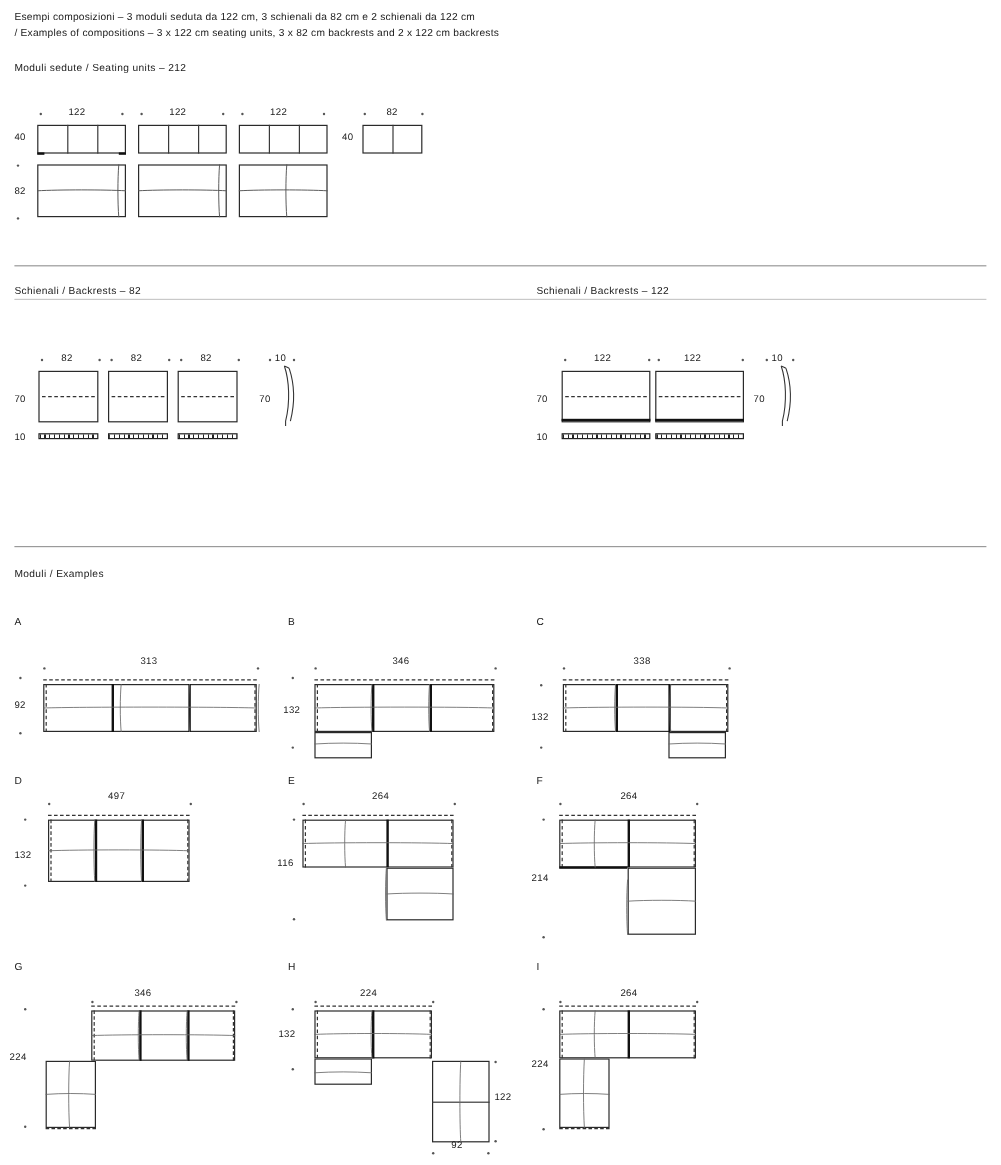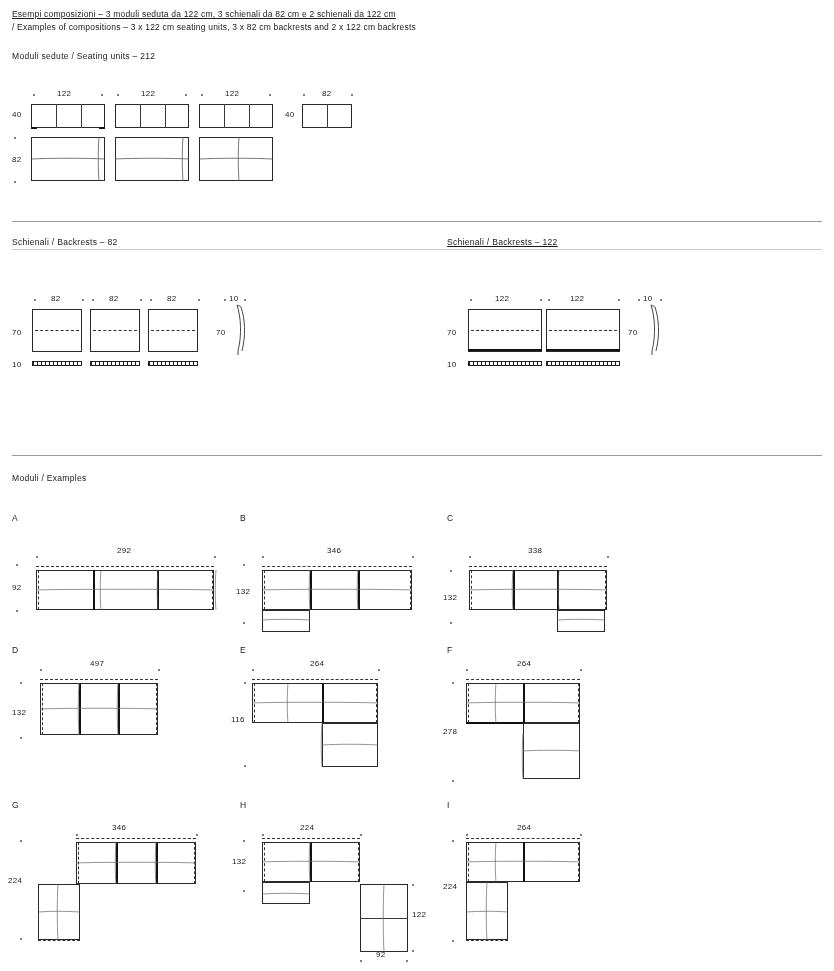--- a/index.html
+++ b/index.html
@@ -26,21 +26,21 @@
   .heavyv{position:absolute;border-left:2px solid #111;}
   .dot{position:absolute;width:2px;height:2px;background:#555;border-radius:50%;}
   .hatch{position:absolute;box-sizing:border-box;border:1px solid #222;
     background:repeating-linear-gradient(90deg,#222 0 1px,#fff 1px 4px);}
   svg{display:block;overflow:visible;}
   .cush{position:absolute;}
 </style>
 </head>
 <body>
 
-<div class="abs hdr" style="left:12px;top:8px;width:700px;text-decoration:underline;">Esempi composizioni – 3 moduli seduta da 122 cm, 3 schienali da 82 cm e 2 schienali da 122 cm</div>
+<div class="abs hdr" style="left:12px;top:8px;width:700px;">Esempi composizioni – 3 moduli seduta da 122 cm, 3 schienali da 82 cm e 2 schienali da 122 cm</div>
 <div class="abs hdr" style="left:12px;top:21px;width:700px;">/ Examples of compositions – 3 x 122 cm seating units, 3 x 82 cm backrests and 2 x 122 cm backrests</div>
 
 <div class="abs sect" style="left:12px;top:51px;">Moduli sedute / Seating units – 212</div>
 
 <div class="abs">
 
   <div class="dot" style="left:33px;top:94px;"></div>
   <div class="dot" style="left:101px;top:94px;"></div>
   <div class="abs dim" style="left:57px;top:89px;">122</div>
   <div class="abs dim" style="left:12px;top:110px;">40</div>
@@ -91,21 +91,21 @@
   </svg>
   <svg class="cush" style="left:199px;top:137px;" width="74" height="44">
     <path d="M40,0 C39,12 39,32 40,44" stroke="#555" fill="none" stroke-width="0.8"></path>
     <path d="M0,22 C18,21 56,21 74,22" stroke="#555" fill="none" stroke-width="0.8"></path>
   </svg>
 </div>
 
 <div class="rule" style="left:12px;top:221px;width:810px;"></div>
 
 <div class="abs sect" style="left:12px;top:237px;">Schienali / Backrests – 82</div>
-<div class="abs sect" style="left:447px;top:237px;text-decoration:underline;">Schienali / Backrests – 122</div>
+<div class="abs sect" style="left:447px;top:237px;">Schienali / Backrests – 122</div>
 
 <div class="rule" style="left:12px;top:249px;width:810px;border-top:1px solid #c9c9c9;"></div>
 
 <div class="abs">
   <div class="dot" style="left:34px;top:299px;"></div>
     <div class="dot" style="left:82px;top:299px;"></div>
   <div class="abs dim" style="left:51px;top:294px;">82</div>
   <div class="dot" style="left:92px;top:299px;"></div>
     <div class="dot" style="left:140px;top:299px;"></div>
   <div class="abs dim" style="left:109px;top:294px;">82</div>
@@ -171,21 +171,21 @@
 </div>
 
 <div class="rule" style="left:12px;top:455px;width:810px;"></div>
 
 <div class="abs sect" style="left:12px;top:473px;">Moduli / Examples</div>
 
 <div class="abs ltr" style="left:12px;top:513px;">A</div>
 <div class="abs">
   <div class="dot" style="left:36px;top:556px;"></div>
     <div class="dot" style="left:214px;top:556px;"></div>
-  <div class="abs dim" style="left:117px;top:546px;">292</div>
+  <div class="abs dim" style="left:117px;top:546px;">313</div>
   <div class="abs dim" style="left:12px;top:583px;">92</div>
   <div class="dot" style="left:16px;top:564px;"></div>
     <div class="dot" style="left:16px;top:610px;"></div>
 
   <div class="dash" style="left:36px;top:566px;width:178px;"></div>
   <div class="box" style="left:36px;top:570px;width:178px;height:40px;"></div>
   <div class="dashv" style="left:38px;top:570px;height:40px;"></div>
   <div class="dashv" style="left:212px;top:570px;height:40px;"></div>
   <div class="heavyv" style="left:93px;top:570px;height:40px;"></div>
   <div class="heavyv" style="left:157px;top:570px;height:40px;"></div>
@@ -288,21 +288,21 @@
     <path d="M70,40 C69,52 69,72 70,84" stroke="#666" fill="none" stroke-width="0.7"></path>
     <path d="M70,62 C86,61 110,61 126,62" stroke="#666" fill="none" stroke-width="0.7"></path>
   </svg>
 </div>
 
 <div class="abs ltr" style="left:447px;top:645px;">F</div>
 <div class="abs">
   <div class="dot" style="left:466px;top:669px;"></div>
     <div class="dot" style="left:580px;top:669px;"></div>
   <div class="abs dim" style="left:517px;top:659px;">264</div>
-  <div class="abs dim" style="left:443px;top:727px;">278</div>
+  <div class="abs dim" style="left:443px;top:727px;">214</div>
   <div class="dot" style="left:452px;top:682px;"></div>
     <div class="dot" style="left:452px;top:780px;"></div>
 
   <div class="dash" style="left:466px;top:679px;width:114px;"></div>
   <div class="box" style="left:466px;top:683px;width:114px;height:40px;"></div>
   <div class="dashv" style="left:468px;top:683px;height:40px;"></div>
   <div class="dashv" style="left:578px;top:683px;height:40px;"></div>
   <div class="heavyv" style="left:523px;top:683px;height:40px;"></div>
   <div class="heavy" style="left:466px;top:722px;width:57px;"></div>
   <div class="box" style="left:523px;top:723px;width:57px;height:56px;"></div>

